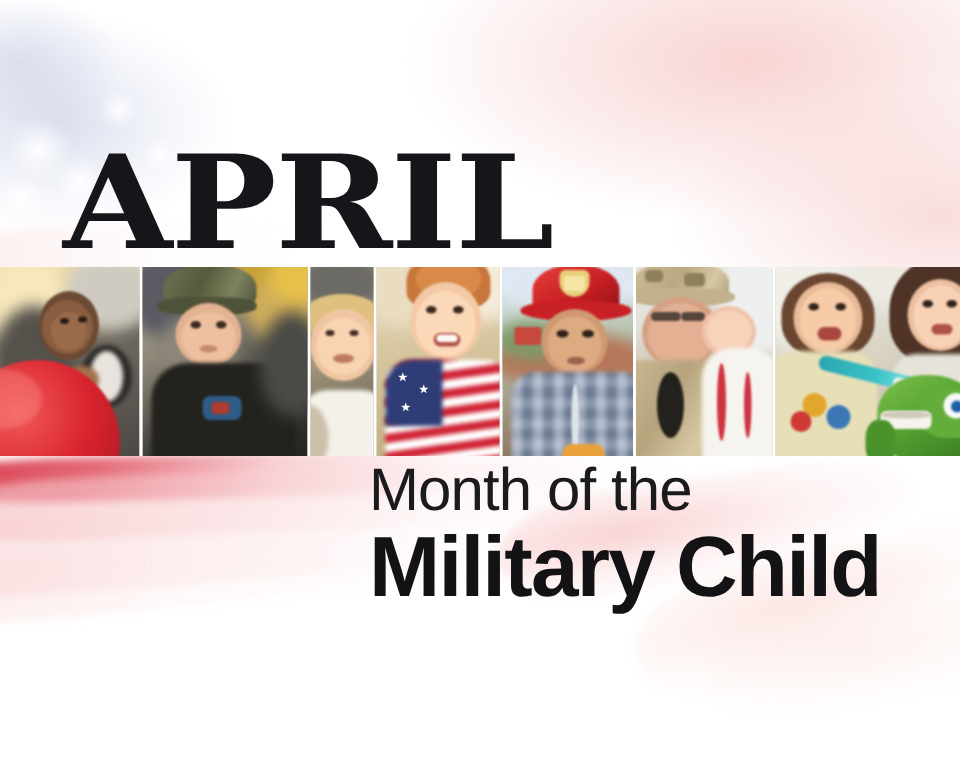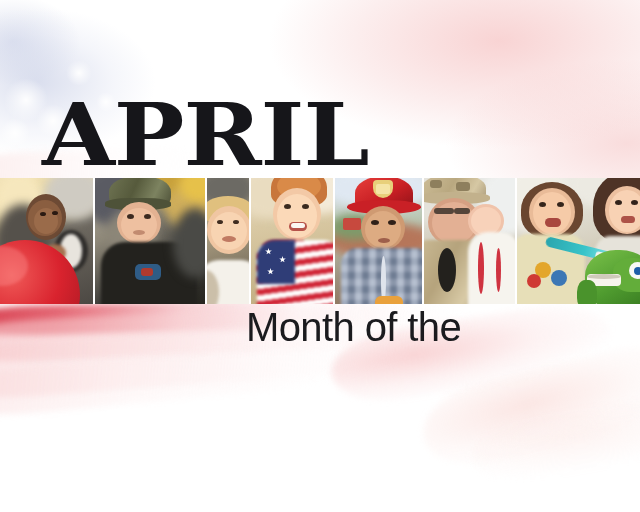--- a/index.html
+++ b/index.html
@@ -338,15 +338,16 @@
       <div class="blob sharp" style="left:117px;top:89px;width:8px;height:8px;background:#1d5ea8;border-radius:50%;"></div>
       <div class="blob sharp" style="left:70px;top:96px;width:34px;height:12px;background:#f6f4ec;border-radius:4px;"></div>
       <div class="blob sharp" style="left:70px;top:96px;width:34px;height:5px;background:#cfcabb;"></div>
       <div class="blob sharp" style="left:60px;top:102px;width:20px;height:30px;background:#4a932c;border-radius:40%;"></div>
     </div>
 
   </div>
 
   <div id="title-block">
     <div id="line-month">Month of the</div>
+    <div id="line-military">Military Child</div>
   </div>
 
 </div>
 
 </body></html>

